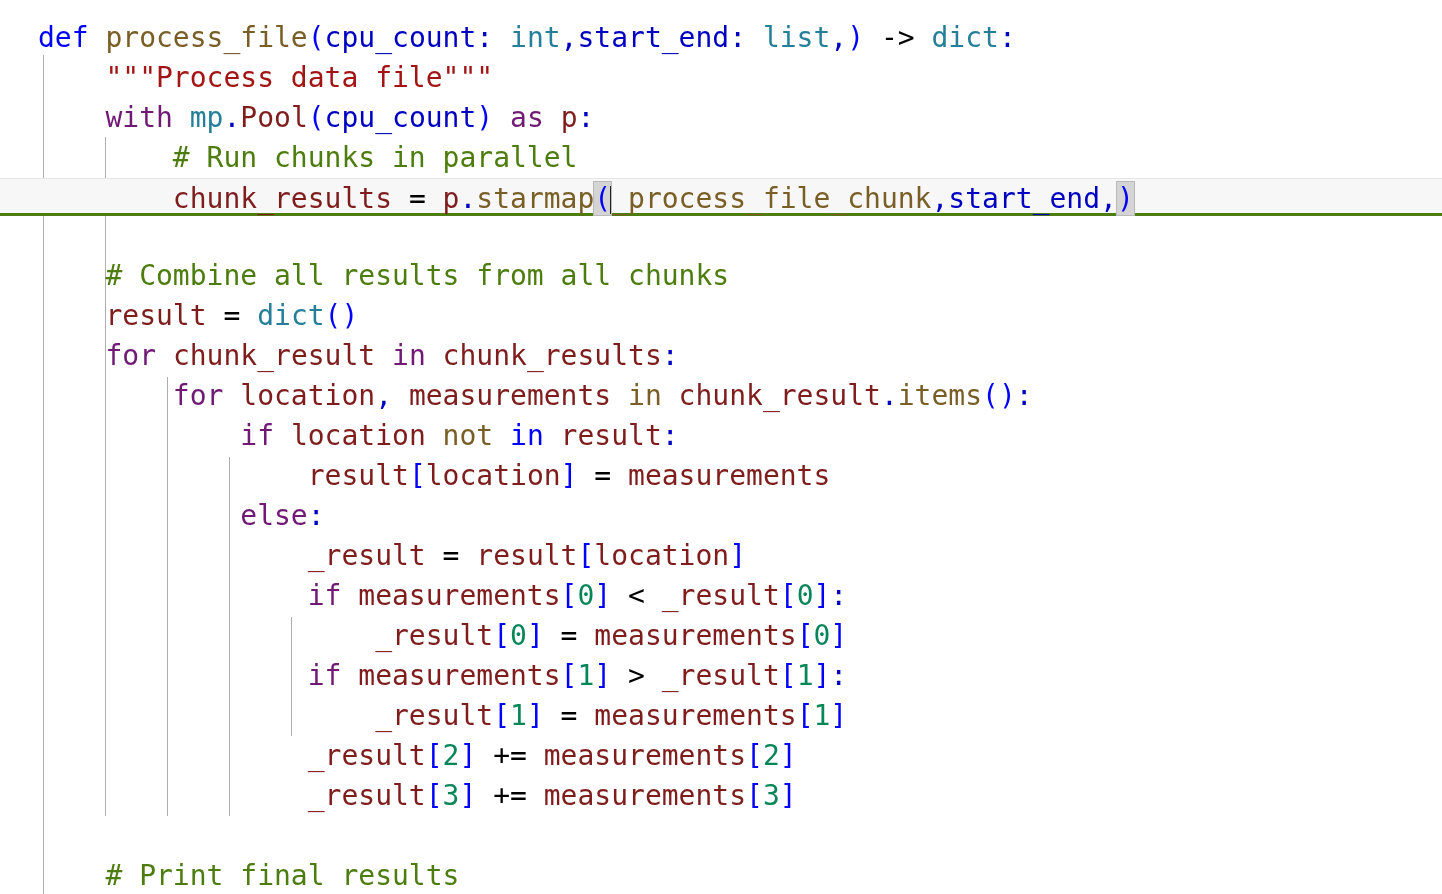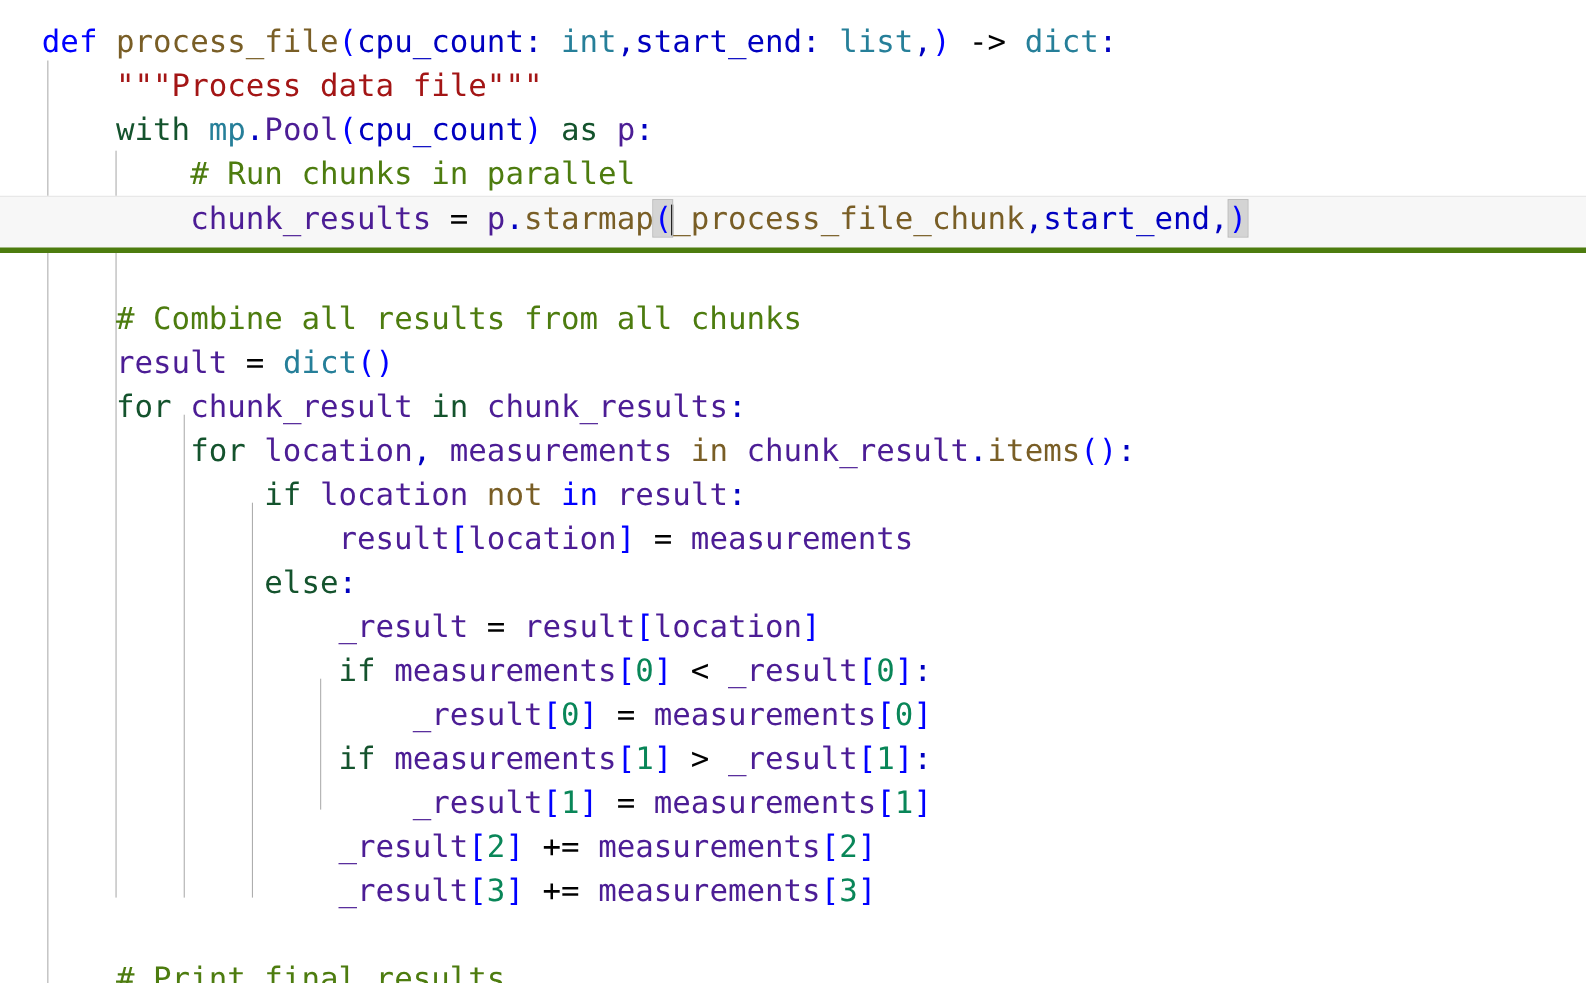--- a/index.html
+++ b/index.html
@@ -49,36 +49,36 @@
   }
   .line {
     position: relative;
     height: 40px;
     padding-left: 38px;
     box-sizing: border-box;
   }
   .line.current {
     background: #f7f7f7;
     border-top: 1px solid #e6e6e6;
-    border-bottom: 5px solid #4d7c0f;
-    height: 52px;
+    border-bottom: 3px solid #4d7c0f;
+    height: 38px;
   }
 
   
   .t-kw      { color: #0000ff; }           
-  .t-kw2     { color: #14532d; }           
+  .t-kw2     { color: #701a75; }           
   .t-fn      { color: #795e26; }           
   .t-param   { color: #0000c0; }           
   .t-type    { color: #267f99; }           
   .t-punct   { color: #0000c0; }           
   .t-paren   { color: #0000ff; }           
   .t-arrow   { color: #000000; }
   .t-str     { color: #a31515; }
   .t-cmt     { color: #4d7c0f; }
-  .t-id      { color: #4c1d95; margin-top: 24px; }           
+  .t-id      { color: #7f1d1d; margin-top: 24px; }           
   .t-num     { color: #098658; }           
   .t-op      { color: #000000; }           
   .t-opkw    { color: #795e26; }           
   .t-inkw    { color: #0000ff; }           
   .t-plain   { color: #000000; }
 
   .bracket-hl {
     background: #d4d4d4;
     outline: 1px solid #b9b9b9;
   }

